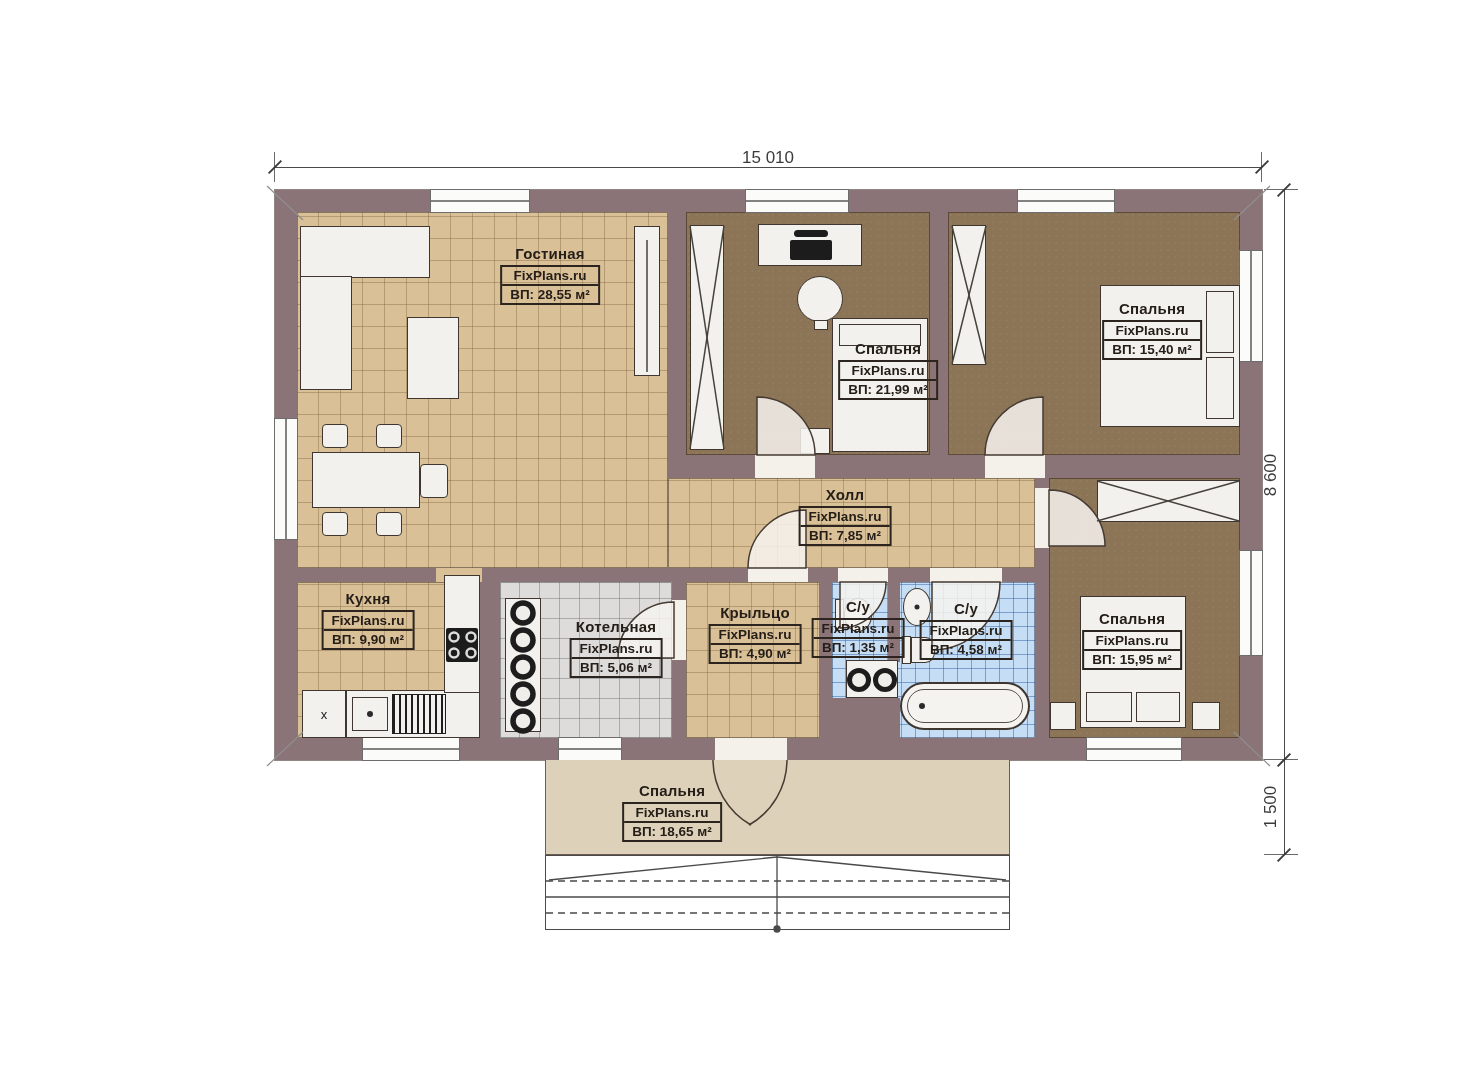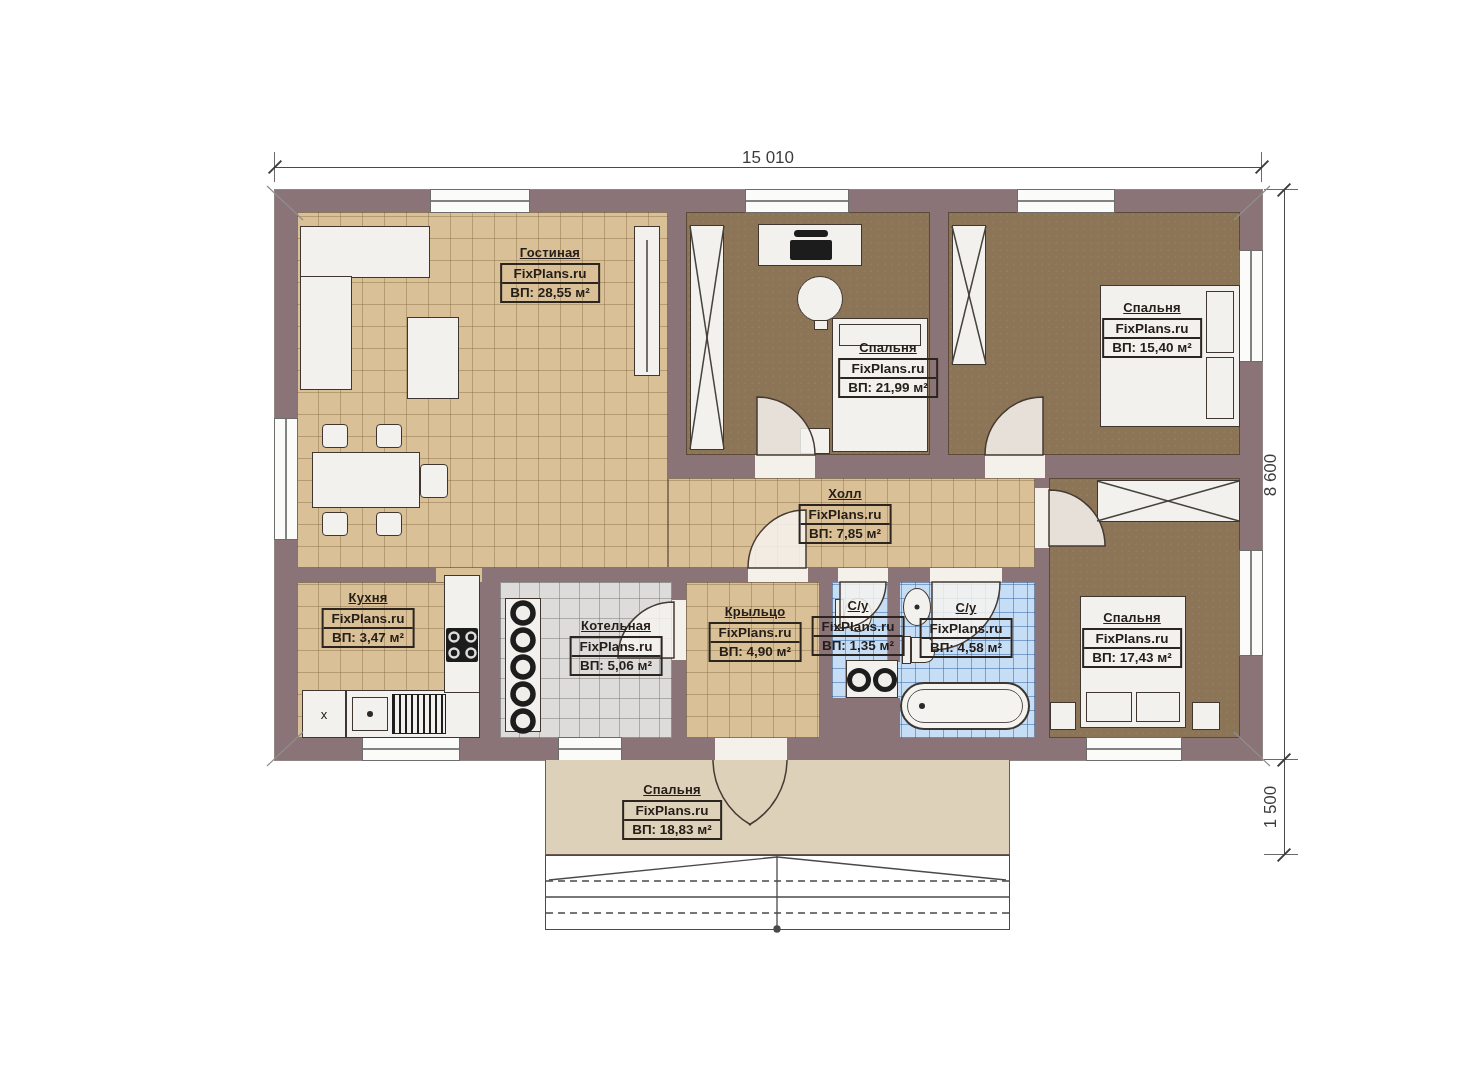--- a/index.html
+++ b/index.html
@@ -31,21 +31,21 @@
   .win-v{position:absolute;background-color:#fbfbf9;border:1px solid #6d6d6d;box-sizing:border-box;
     background-image:linear-gradient(to right,transparent calc(50% - 1px),#828282 calc(50% - 1px),#828282 calc(50% + 1px),transparent calc(50% + 1px));}
   .fur{position:absolute;background:#f2f1ed;border:1.5px solid #3e362f;box-sizing:border-box;}
   .oval{border-radius:50%;}
   .dark{position:absolute;background:#1c1c1c;border-radius:2px;}
   .rack{position:absolute;border:1.5px solid #1e1e1e;box-sizing:border-box;
     background:repeating-linear-gradient(90deg,#1e1e1e 0 2px,#f2f1ed 2px 6px);}
   .tub{position:absolute;background:#f4f3f0;border:2px solid #3e362f;border-radius:26px;box-sizing:border-box;}
   .tub:before{content:"";position:absolute;left:5px;right:5px;top:5px;bottom:5px;border:1.5px solid #56504a;border-radius:20px;}
   .room-label{position:absolute;transform:translateX(-50%);text-align:center;z-index:40;white-space:nowrap;color:#241d18;}
-  .room-title{font-size:13px;font-weight:700;margin-bottom:3px;letter-spacing:.2px;text-decoration:underline;}
+  .room-title{font-size:15px;font-weight:700;margin-bottom:3px;letter-spacing:.2px;}
   .label-box{display:inline-block;border:2px solid #2c251f;}
   .label-box .row{padding:1px 8px;font-size:13.5px;font-weight:600;}
   .label-box .row + .row{border-top:2px solid #2c251f;}
   .dim-text{position:absolute;font-size:17px;color:#3b3b3b;z-index:50;}
   .dim-line-h{position:absolute;border-top:1px solid #4a4a4a;}
   .dim-line-v{position:absolute;border-left:1px solid #4a4a4a;}
   .tick{position:absolute;width:18px;height:2px;background:#3b3b3b;transform:rotate(-45deg);}
   .ext{position:absolute;background:#6a6a6a;}
   svg.overlay{position:absolute;left:0;top:0;z-index:20;pointer-events:none;}
   .zfur{z-index:10;}
@@ -240,21 +240,21 @@
     <div class="room-title">Холл</div>
     <div class="label-box">
       <div class="row">FixPlans.ru</div>
       <div class="row">ВП: 7,85 м²</div>
     </div>
   </div>
   <div class="room-label" style="left:368px;top:590px;">
     <div class="room-title">Кухня</div>
     <div class="label-box">
       <div class="row">FixPlans.ru</div>
-      <div class="row">ВП: 3,47 м²</div>
+      <div class="row">ВП: 9,90 м²</div>
     </div>
   </div>
   <div class="room-label" style="left:616px;top:618px;">
     <div class="room-title">Котельная</div>
     <div class="label-box">
       <div class="row">FixPlans.ru</div>
       <div class="row">ВП: 5,06 м²</div>
     </div>
   </div>
   <div class="room-label" style="left:755px;top:604px;">
@@ -275,28 +275,28 @@
     <div class="room-title">С/у</div>
     <div class="label-box">
       <div class="row">FixPlans.ru</div>
       <div class="row">ВП: 4,58 м²</div>
     </div>
   </div>
   <div class="room-label" style="left:1132px;top:610px;">
     <div class="room-title">Спальня</div>
     <div class="label-box">
       <div class="row">FixPlans.ru</div>
-      <div class="row">ВП: 17,43 м²</div>
+      <div class="row">ВП: 15,95 м²</div>
     </div>
   </div>
   <div class="room-label" style="left:672px;top:782px;">
     <div class="room-title">Спальня</div>
     <div class="label-box">
       <div class="row">FixPlans.ru</div>
-      <div class="row">ВП: 18,83 м²</div>
+      <div class="row">ВП: 18,65 м²</div>
     </div>
   </div>
 
   <div class="dim-line-h" style="left:275px;top:167px;width:987px;"></div>
   <div class="ext" style="left:274px;top:152px;width:1px;height:30px;"></div>
   <div class="ext" style="left:1261px;top:152px;width:1px;height:30px;"></div>
   <div class="tick" style="left:266px;top:166px;"></div>
   <div class="tick" style="left:1253px;top:166px;"></div>
   <div class="dim-text" style="left:768px;top:148px;transform:translateX(-50%);">15 010</div>
 

